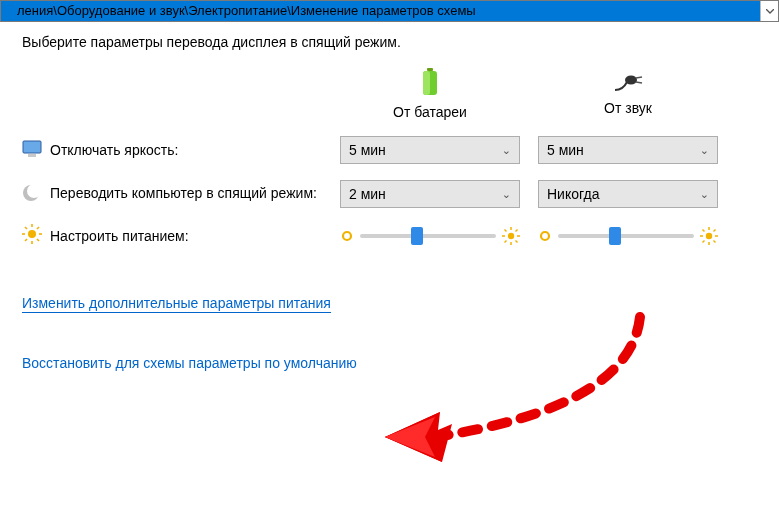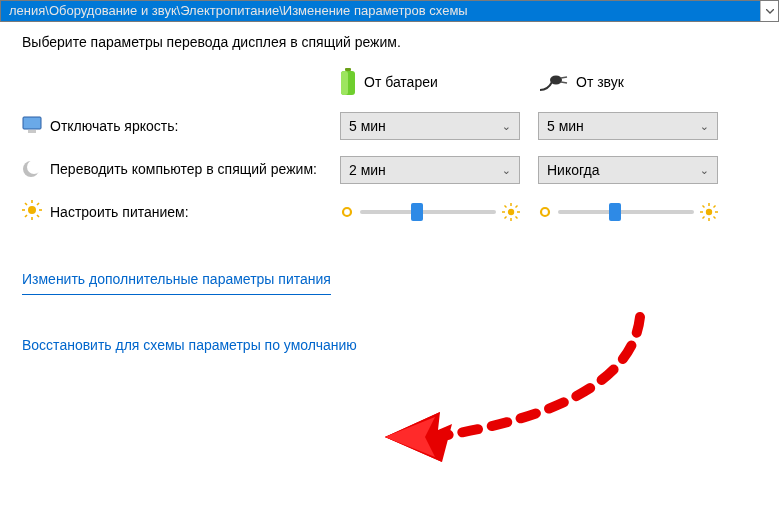--- a/index.html
+++ b/index.html
@@ -19,22 +19,22 @@
   .addr-bar {
     height: 22px;
     border: 1px solid #7a7a7a;
     display: flex;
     align-items: stretch;
     font-size: 13px;
   }
   .addr-text {
     flex: 1;
     background: #0078d7;
-    color: #e5e5e5;
-    padding: 2px 4px 0 8px;
+    color: #000000;
+    padding: 2px 4px 0 16px;
     white-space: nowrap;
     overflow: hidden;
   }
   .addr-drop {
     width: 18px;
     background: #fff;
     display: flex;
     align-items: center;
     justify-content: center;
     border-left: 1px solid #bbb;
@@ -62,20 +62,21 @@
     grid-template-columns: 28px 290px 180px 18px 180px;
     row-gap: 16px;
     align-items: center;
   }
 
   
   .hdr-cell {
     display: flex;
     align-items: center;
     gap: 8px;
+    flex-direction: column;
   }
 
   .combo {
     height: 28px;
     border: 1px solid #adadad;
     background: #e6e6e6;
     display: flex;
     align-items: center;
     justify-content: space-between;
     padding: 0 8px 0 8px;
@@ -109,21 +110,21 @@
   }
 
   
   .link {
     color: #0066cc;
     cursor: pointer;
     display: inline-block;
   }
   .link.under {
     border-bottom: 1px solid #0066cc;
-    padding-bottom: 7px;
+    padding-bottom: 1px;
   }
   .links-block { margin-top: 48px; }
   .links-block .link { margin-bottom: 22px; display: inline-block; }
 
   
   .arrow-svg {
     position: absolute;
     left: 380px;
     top: 290px;
     pointer-events: none;

